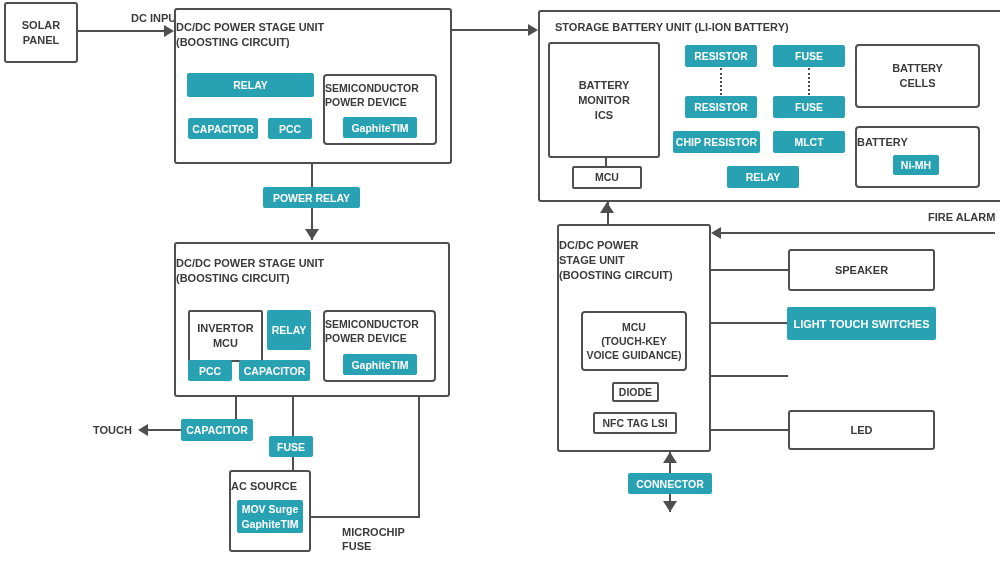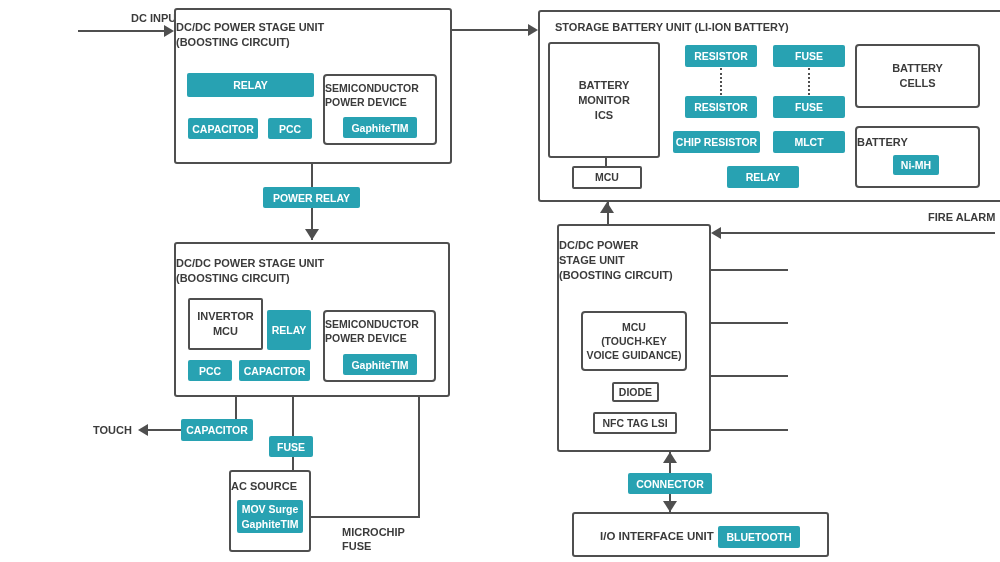--- a/index.html
+++ b/index.html
@@ -61,20 +61,24 @@
   <div class="vline" style="left:669px;top:452px;height:60px;"></div>
   <div class="arr up" style="left:663px;top:452px;"></div>
   <div class="arr down" style="left:663px;top:501px;"></div>
 
   <div class="lbl" style="left:95px;top:11px;padding-left:36px;">DC INPUT</div>
   <div class="lbl" style="left:93px;top:423px;">TOUCH</div>
   <div class="lbl" style="left:342px;top:525px;">MICROCHIP
 FUSE</div>
   <div class="lbl" style="left:928px;top:210px;">FIRE ALARM</div>
 
+  <div class="box center" style="left:4px;top:2px;width:74px;height:61px;">
+    <span>SOLAR
+PANEL</span>
+  </div>
 
   <div class="box" style="left:174px;top:8px;width:278px;height:156px;">
     <div class="btitle" style="top:10px;">DC/DC POWER STAGE UNIT
 (BOOSTING CIRCUIT)</div>
     <div class="chip" style="left:11px;top:63px;width:127px;height:24px;">RELAY</div>
     <div class="chip" style="left:12px;top:108px;width:70px;height:21px;">CAPACITOR</div>
     <div class="chip" style="left:92px;top:108px;width:44px;height:21px;">PCC</div>
     <div class="subbox" style="left:147px;top:64px;width:114px;height:71px;">
       <div class="btitle" style="top:5px;font-size:10.5px;line-height:14px;">SEMICONDUCTOR
 POWER DEVICE</div>
@@ -110,21 +114,21 @@
     </div>
     <div class="subbox" style="left:315px;top:114px;width:125px;height:62px;">
       <div class="btitle" style="top:7px;">BATTERY</div>
       <div class="chip" style="left:36px;top:27px;width:46px;height:20px;text-align:right;">Ni-MH</div>
     </div>
   </div>
 
   <div class="box" style="left:174px;top:242px;width:276px;height:155px;">
     <div class="btitle" style="top:12px;">DC/DC POWER STAGE UNIT
 (BOOSTING CIRCUIT)</div>
-    <div class="subbox center" style="left:12px;top:54px;width:75px;height:52px;border-radius:2px;">
+    <div class="subbox center" style="left:12px;top:66px;width:75px;height:52px;border-radius:2px;">
       <span>INVERTOR
 MCU</span>
     </div>
     <div class="chip" style="left:91px;top:66px;width:44px;height:40px;">RELAY</div>
     <div class="chip" style="left:12px;top:116px;width:44px;height:21px;">PCC</div>
     <div class="chip" style="left:63px;top:116px;width:71px;height:21px;">CAPACITOR</div>
     <div class="subbox" style="left:147px;top:66px;width:113px;height:72px;">
       <div class="btitle" style="top:5px;font-size:10.5px;line-height:14px;">SEMICONDUCTOR
 POWER DEVICE</div>
       <div class="chip" style="left:18px;top:42px;width:74px;height:21px;">GaphiteTIM</div>
@@ -149,20 +153,23 @@
 VOICE GUIDANCE)</span>
     </div>
     <div class="subbox center" style="left:53px;top:156px;width:47px;height:20px;border-radius:2px;font-size:10.5px;">
       <span>DIODE</span>
     </div>
     <div class="subbox center" style="left:34px;top:186px;width:84px;height:22px;border-radius:2px;font-size:10.5px;">
       <span>NFC TAG LSI</span>
     </div>
   </div>
 
+  <div class="box center" style="left:788px;top:249px;width:147px;height:42px;">
+    <span>SPEAKER</span>
+  </div>
+  <div class="chip" style="left:787px;top:307px;width:149px;height:33px;font-size:11px;">LIGHT TOUCH SWITCHES</div>
+  <div class="box center" style="left:788px;top:410px;width:147px;height:40px;">
+    <span>LED</span>
+  </div>
 
   <div class="chip" style="left:628px;top:473px;width:84px;height:21px;">CONNECTOR</div>
-  <div class="box" style="left:572px;top:512px;width:257px;height:45px;">
-    <div class="lbl" style="left:26px;top:15px;font-size:11.5px;">I/O INTERFACE UNIT</div>
-    <div class="chip" style="left:144px;top:12px;width:82px;height:22px;">BLUETOOTH</div>
-  </div>
 
 </div>
 
 </body></html>

